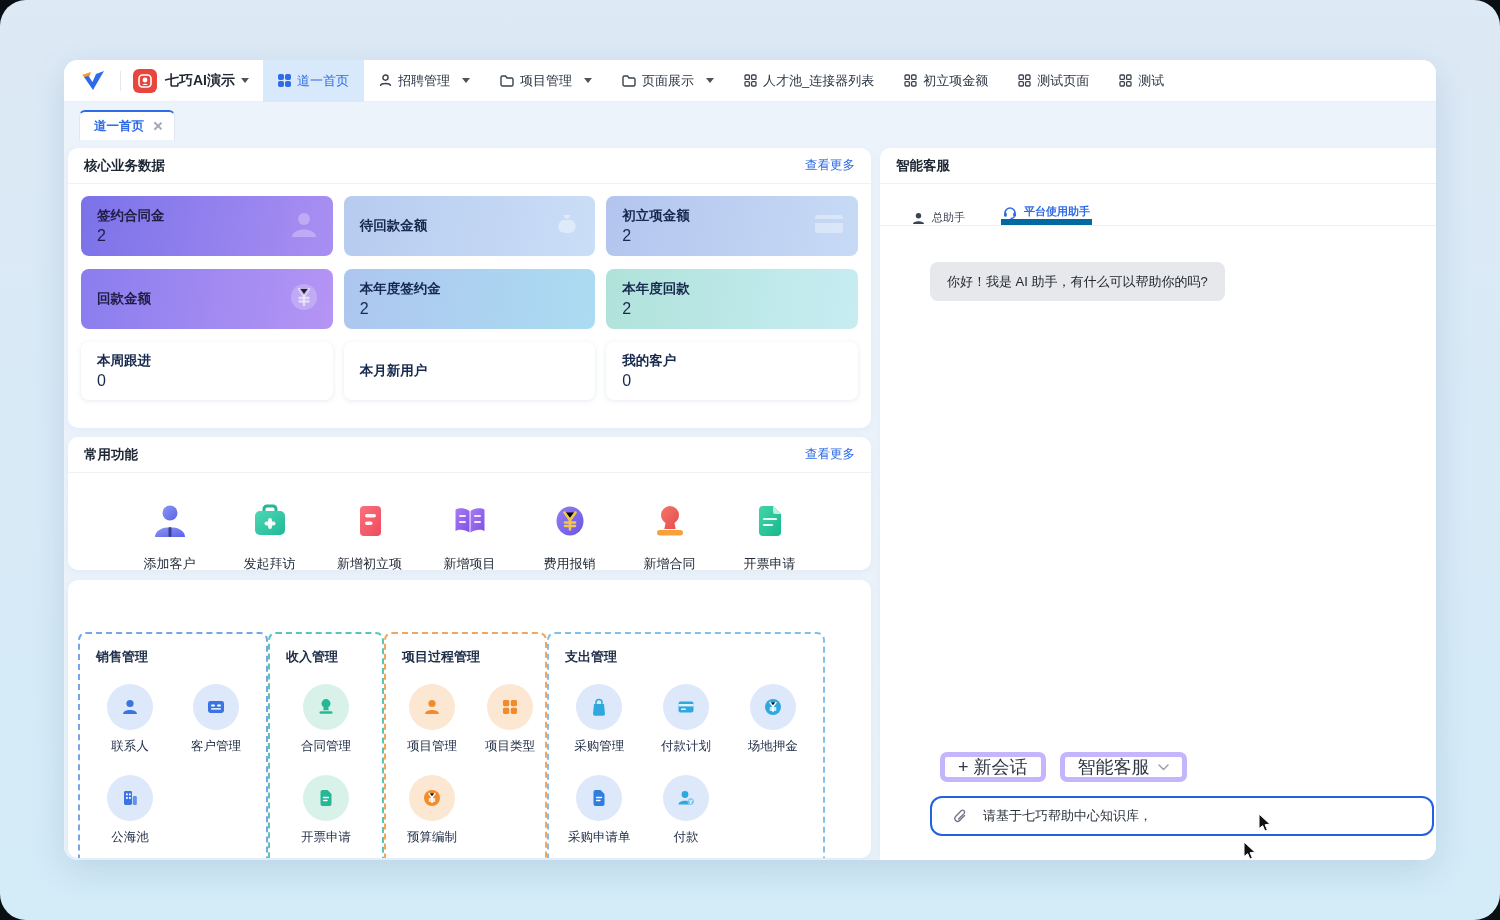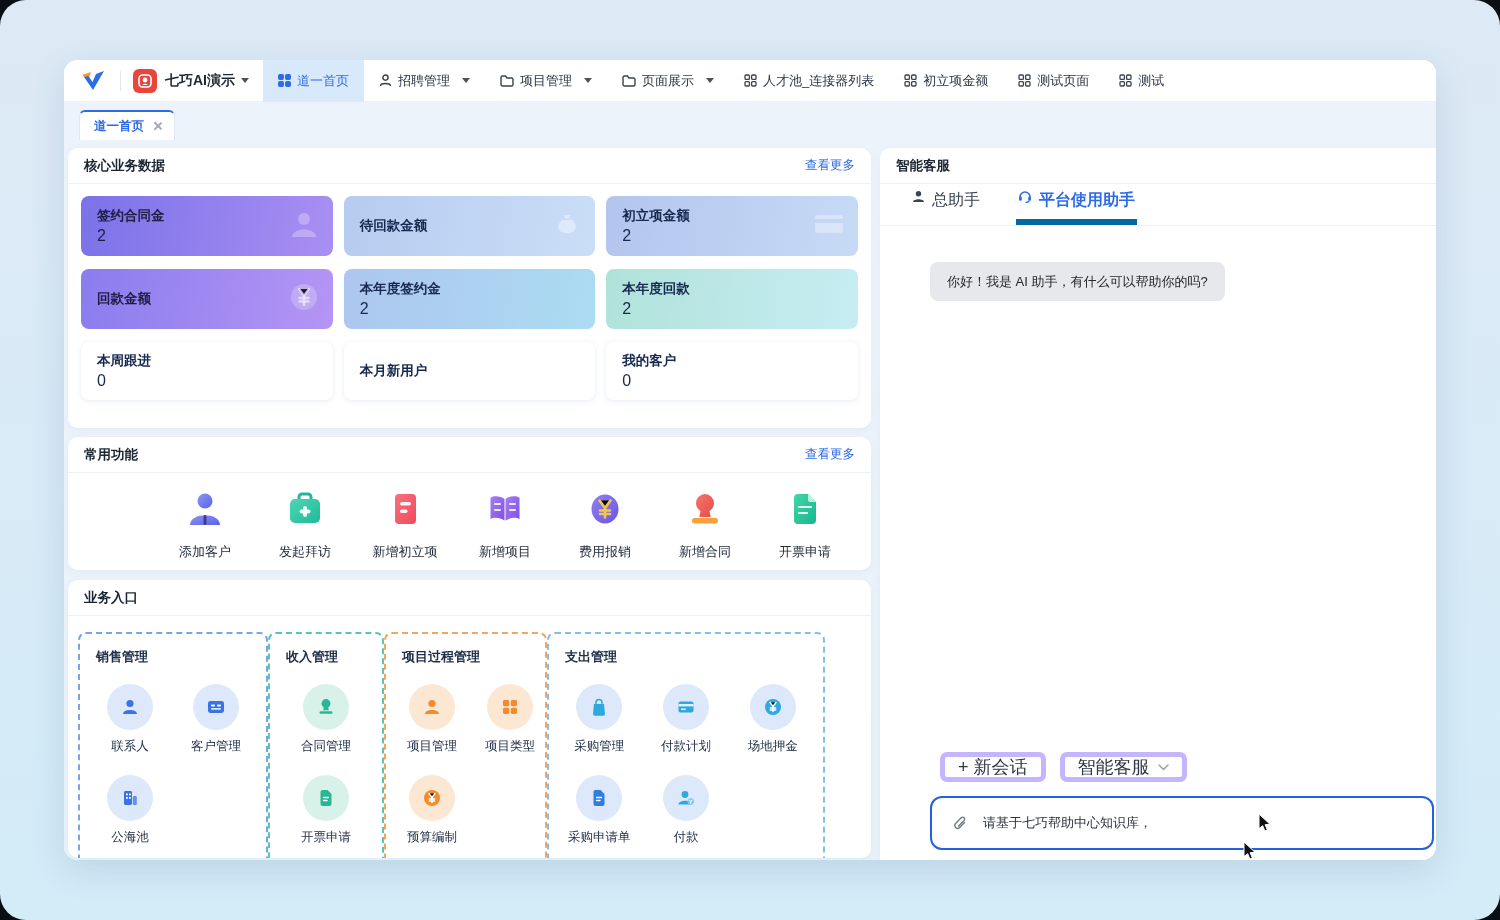--- a/index.html
+++ b/index.html
@@ -47,47 +47,47 @@
   .v-purple{background:linear-gradient(100deg,#7b72e9 0%,#a98ff2 100%);}
   .v-purple2{background:linear-gradient(100deg,#8a7dee 0%,#b595f4 100%);}
   .v-purple .s-label,.v-purple .s-value,.v-purple2 .s-label{color:#201d45;}
   .v-blue{background:linear-gradient(100deg,#b7cbf0 0%,#cadef7 100%);}
   .v-blue2{background:linear-gradient(100deg,#b3c5ee 0%,#c7daf5 100%);}
   .v-blue3{background:linear-gradient(100deg,#adc6ef 0%,#abdcf2 100%);}
   .v-teal{background:linear-gradient(100deg,#b0e2da 0%,#c7edf3 100%);}
   .v-white{background:#fff;box-shadow:0 1px 5px rgba(120,140,185,.18);height:58px;}
   .wm{position:absolute;right:12px;top:50%;transform:translateY(-50%);opacity:.8;}
   
-  .qf-row{position:absolute;left:16px;right:16px;top:50px;display:flex;justify-content:flex-end;}
+  .qf-row{position:absolute;left:16px;right:16px;top:62px;display:flex;justify-content:center;}
   .qf-item{width:100px;display:flex;flex-direction:column;align-items:center;cursor:pointer;}
   .qf-item .qf-label{font-size:13px;color:#222c3a;margin-top:12px;white-space:nowrap;}
   
   .biz-wrap{position:absolute;left:10px;right:10px;top:52px;display:flex;gap:0;}
   .biz-group{border:2px dashed;border-radius:8px;padding:14px 10px;height:252px;}
   .bg-blue{border-color:#78a5e8;}.bg-teal{border-color:#58c6b4;}.bg-orange{border-color:#f2a55f;}.bg-lblue{border-color:#84bfea;}
   .biz-title{font-size:13px;font-weight:bold;color:#20304a;margin:0 0 18px 6px;}
   .biz-items{display:grid;gap:20px 6px;justify-items:center;}
   .biz-item{width:72px;display:flex;flex-direction:column;align-items:center;cursor:pointer;}
   .biz-item .b-label{font-size:12.5px;color:#25324a;margin-top:8px;white-space:nowrap;}
   .circ{width:46px;height:46px;border-radius:50%;display:flex;align-items:center;justify-content:center;}
   .c-blue{background:#dde8fa;}.c-teal{background:#d8f2ea;}.c-orange{background:#fce7d3;}
   
   .panel{position:absolute;left:816px;top:46px;width:556px;height:712px;background:#fff;border-radius:10px 0 0 0;
          box-shadow:0 2px 8px rgba(120,140,190,.07);}
   .panel-head{height:36px;display:flex;align-items:center;padding:0 16px;border-bottom:1px solid #eceff3;}
   .as-tabs{position:absolute;left:0;right:0;top:42px;height:36px;display:flex;gap:34px;padding-left:30px;border-bottom:1px solid #edf0f4;}
-  .as-tab{display:flex;align-items:flex-start;gap:7px;font-size:16px;color:#3a4453;cursor:pointer;padding:0 2px;}
+  .as-tab{display:flex;align-items:flex-end;gap:7px;font-size:11px;color:#3a4453;cursor:pointer;padding:0 2px;}
   .as-tab.active{color:#2e6be6;font-weight:bold;border-bottom:6px solid #0369a1;}
   .bubble{position:absolute;left:50px;top:114px;max-width:330px;background:#e7e8eb;border-radius:8px;
           padding:11px 17px;font-size:13px;color:#23282f;line-height:17px;}
   .chat-controls{position:absolute;left:60px;top:604px;display:flex;gap:14px;}
   .btn{height:30px;display:flex;align-items:center;padding:0 13px;background:#fff;border:5px solid #c4b5fd;
        border-radius:7px;font-size:18px;color:#2d3643;cursor:pointer;}
   .select{width:127px;justify-content:space-between;}
-  .chat-input{position:absolute;left:50px;top:648px;width:504px;height:54px;border:2px solid #2461e0;border-radius:12px;
+  .chat-input{position:absolute;left:50px;top:648px;width:504px;height:40px;border:2px solid #2461e0;border-radius:12px;
               background:#fff;display:flex;align-items:center;padding:4px 20px;gap:14px;}
   .chat-input .ci-text{font-size:13px;color:#2b323b;}
   .cursor{position:absolute;pointer-events:none;}
   .hidden-defs{position:absolute;width:0;height:0;overflow:hidden;}
 </style>
 </head>
 <body>
 
 <svg class="hidden-defs" aria-hidden="true">
   <defs>
@@ -367,23 +367,20 @@
                   <path d="M16 20 h12"></path>
                   <path d="M16 26 h8"></path>
                 </g>
               </svg>
             <span class="qf-label">开票申请</span>
           </div>
         </div>
       </div>
 
       <div class="card" style="left:4px;top:478px;width:803px;height:278px;overflow:hidden;">
-        <div class="card-head">
-          <span class="card-title">业务入口</span>
-        </div>
         <div class="biz-wrap">
 
           <div class="biz-group bg-blue" style="width:190px;">
             <div class="biz-title">销售管理</div>
             <div class="biz-items" style="grid-template-columns:1fr 1fr;">
               <div class="biz-item">
                 <span class="circ c-blue">
                     <svg width="20" height="20" viewBox="0 0 20 20">
                       <circle cx="10" cy="6.5" r="3.6" fill="#3b74e0"></circle>
                       <path d="M3 17 C3 11.5 17 11.5 17 17 Z" fill="#3b74e0"></path>

